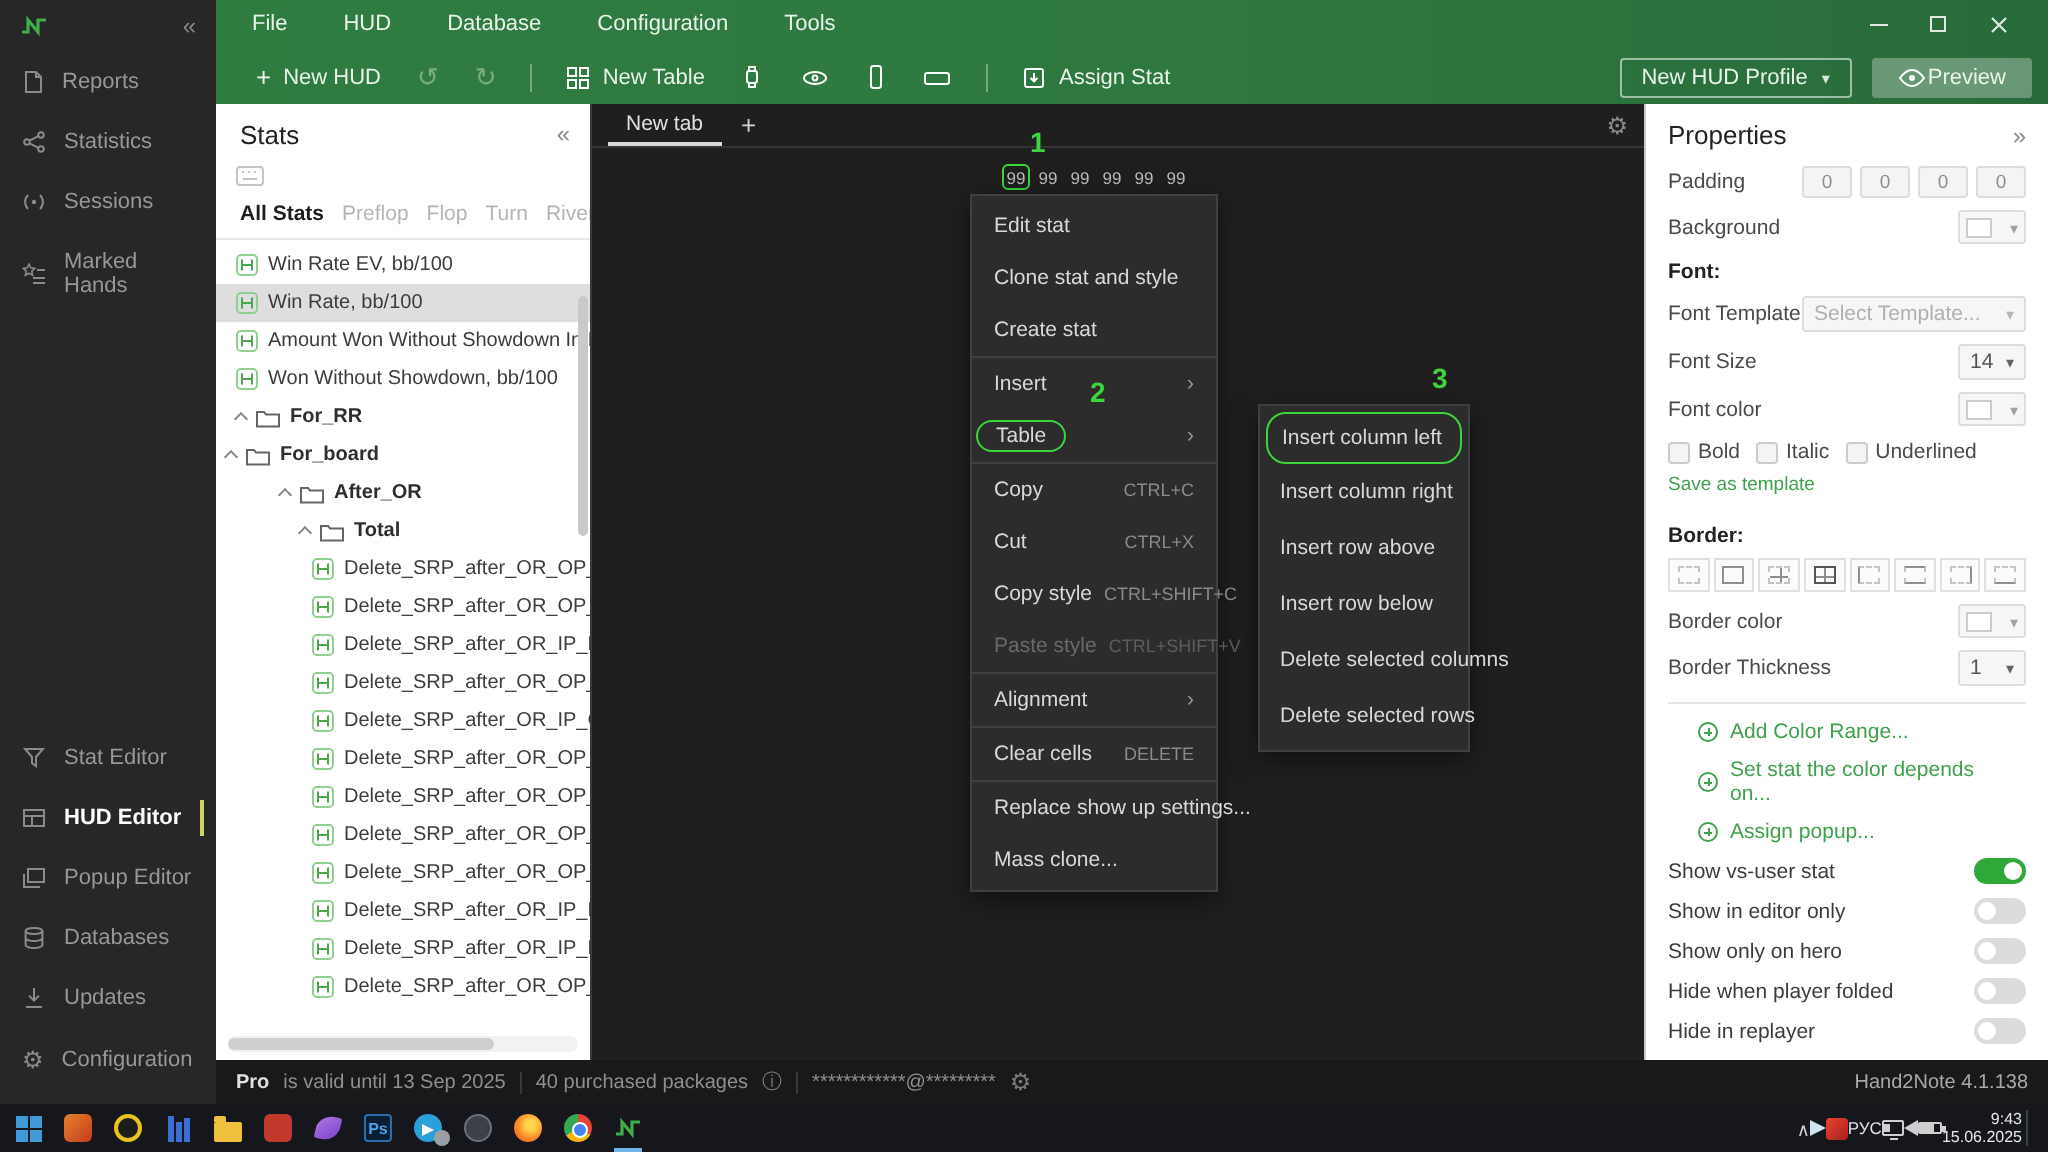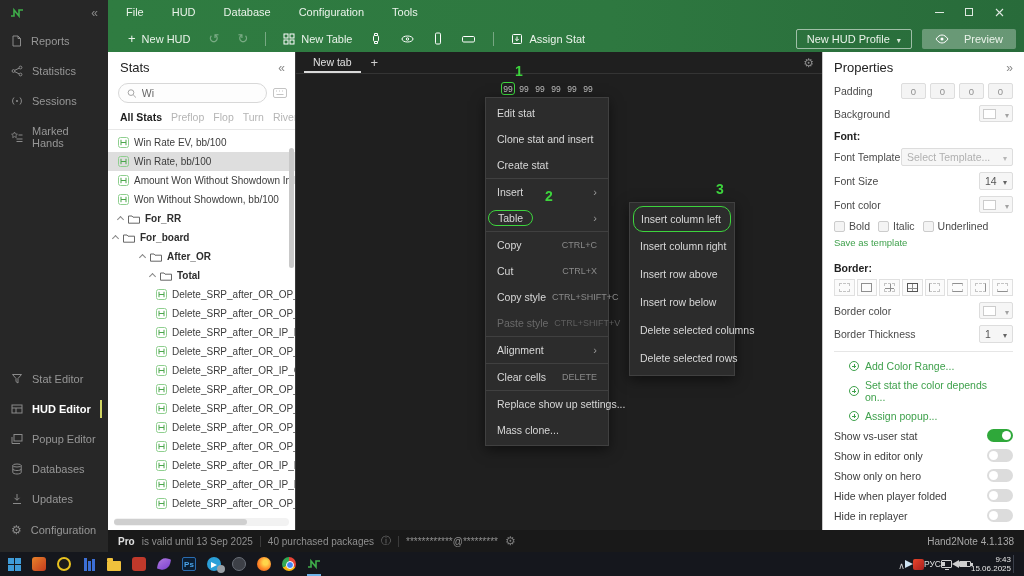--- a/index.html
+++ b/index.html
@@ -35,21 +35,21 @@
   .ic-max{width:8px;height:8px;border:1px solid #fff;}
   .tool-row{height:27px;display:flex;align-items:center;font-size:11px;gap:2px;padding:0 8px 0 12px;}
   .tbtn{display:flex;align-items:center;gap:6px;padding:4px 8px;border-radius:2px;cursor:default;white-space:nowrap;}
   .tbtn .plus{font-size:13px;line-height:10px;}
   .dim{opacity:.4;}
   .glyph-undo::before{content:"↺";font-size:13px;}
   .glyph-redo::before{content:"↻";font-size:13px;}
   .vsep{width:1px;height:14px;background:rgba(255,255,255,.35);margin:0 7px;}
   .profile-btn{border:1px solid rgba(255,255,255,.55);border-radius:2px;padding:3px 10px;display:flex;align-items:center;gap:7px;margin-right:8px;}
   .caret::before{content:"▾";font-size:8px;opacity:.9;}
-  .preview-btn{background:rgba(255,255,255,.30);border-radius:2px;padding:4px 13px;display:flex;align-items:center;gap:15px;}
+  .preview-btn{background:rgba(255,255,255,.30);border-radius:2px;padding:4px 13px;display:flex;align-items:center;gap:1px;}
 
   
   .content{flex:1;display:flex;min-height:0;}
 
   
   .stats-panel{width:187px;background:#fff;color:#333;display:flex;flex-direction:column;flex-shrink:0;position:relative;}
   .sp-head{height:26px;display:flex;align-items:center;justify-content:space-between;padding:4px 10px 0 12px;}
   .sp-title{font-size:13px;color:#222;}
   .sp-head .icon-chevleft{color:#888;}
   .sp-search-row{display:flex;align-items:center;gap:6px;padding:5px 8px 4px 10px;}
@@ -351,27 +351,20 @@
     </div>
 
     <div class="content">
 
       <div class="stats-panel">
         <div class="sp-head">
           <span class="sp-title">Stats</span>
           <span class="icon-chevleft"></span>
         </div>
         <div class="sp-search-row">
-          <span class="search-pill">
-            <svg width="11" height="11" viewBox="0 0 11 11">
-                <circle cx="4.5" cy="4.5" r="3.2" fill="none" stroke="#999"></circle>
-                <path d="M7 7l3 3" stroke="#999"></path>
-              </svg>
-            <input value="Wi" style="">
-          </span>
           <svg width="14" height="10" viewBox="0 0 14 10">
               <rect x=".5" y=".5" width="13" height="9" rx="1.5" fill="none" stroke="#c4c4c4"></rect>
               <path d="M3 3h1M6 3h1M9 3h1M3.5 6.5h7" stroke="#c4c4c4"></path>
             </svg>
         </div>
         <div class="sp-tabs">
           <span style="display:flex;gap:9px;">
 
           <span class="sp-tab active">All Stats</span>
               <span class="sp-tab">Preflop</span>
@@ -613,21 +606,21 @@
 
         <div class="ctx-menu">
 
             <div class="mi">
               <span class="mi-label">Edit stat</span>
               <span class="sc"></span>
 
             </div>
 
             <div class="mi">
-              <span class="mi-label">Clone stat and insert</span>
+              <span class="mi-label">Clone stat and style</span>
               <span class="sc"></span>
 
             </div>
 
             <div class="mi sep">
               <span class="mi-label">Create stat</span>
               <span class="sc"></span>
 
             </div>
 

